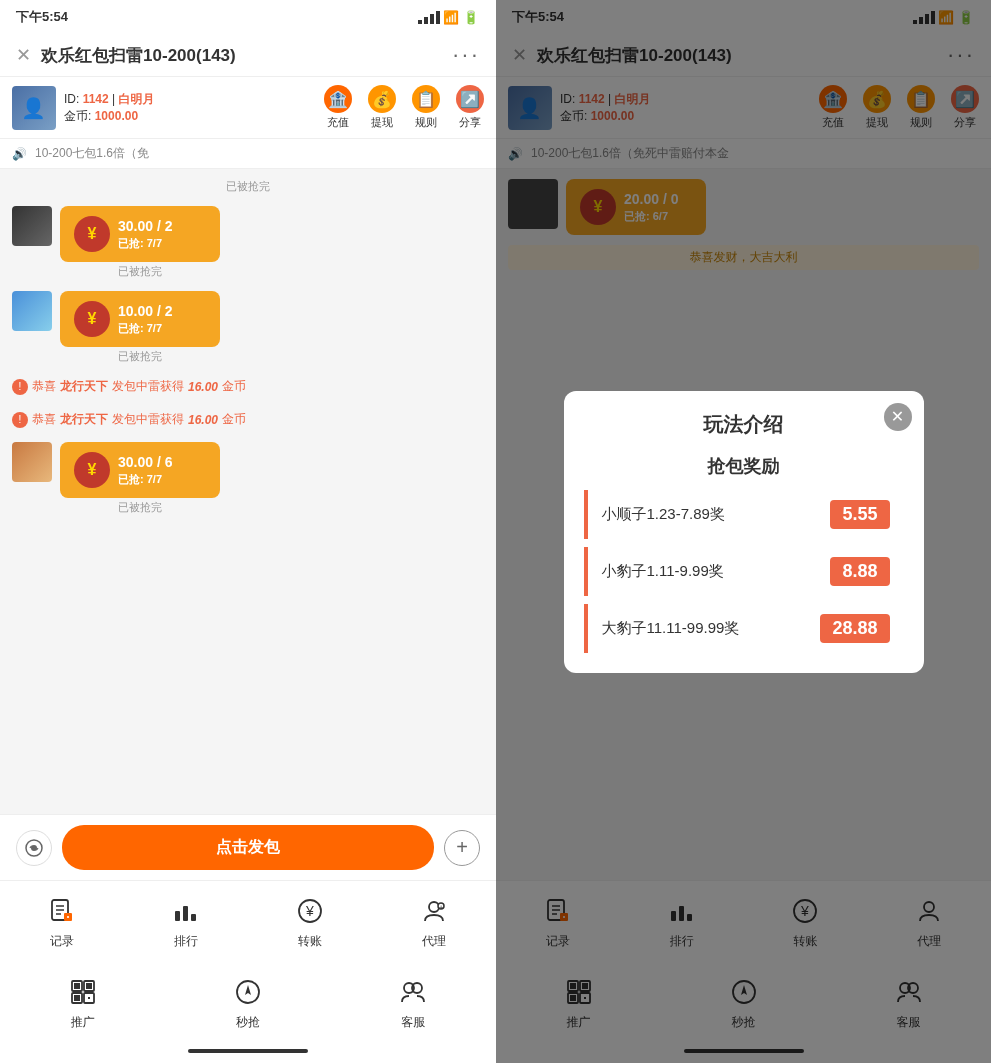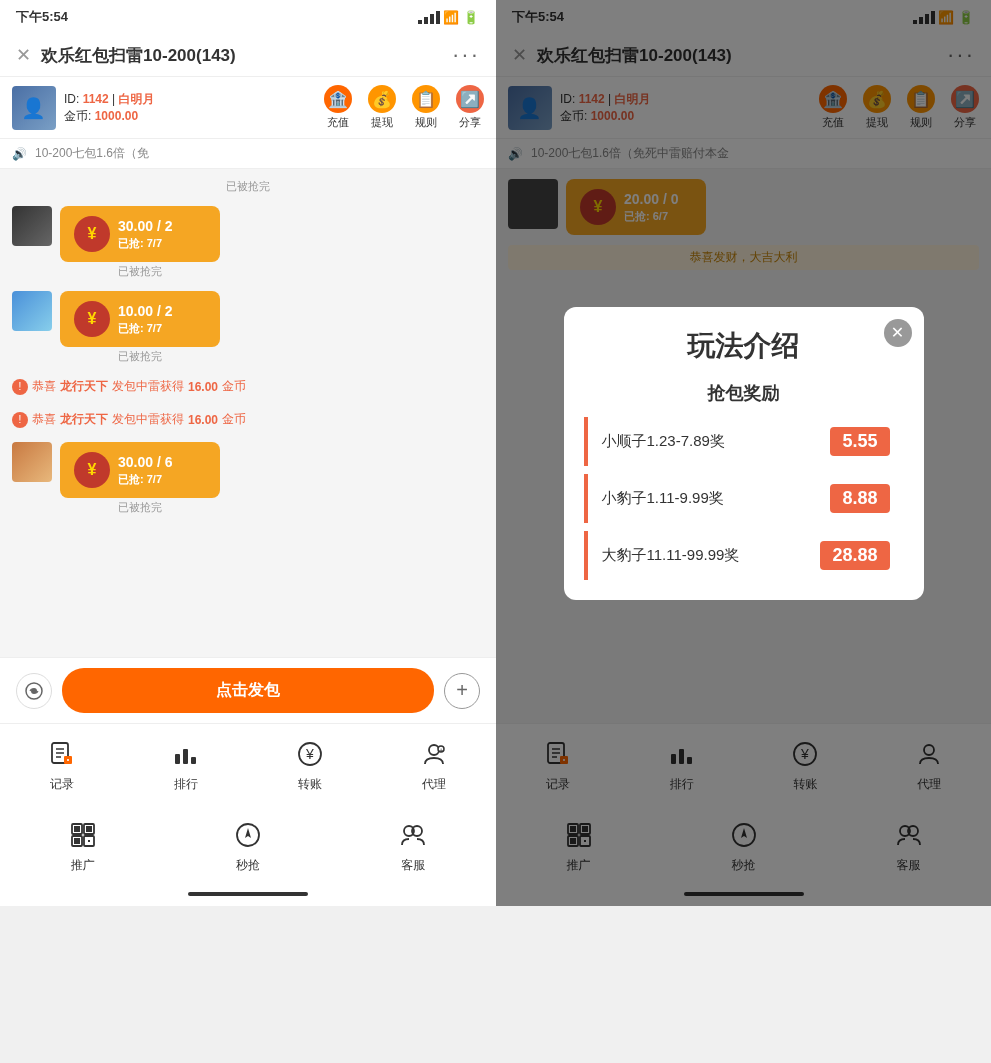--- a/index.html
+++ b/index.html
@@ -8,21 +8,21 @@
       height: 1063px;
       display: flex;
       background: #f0f0f0;
       font-family: -apple-system, 'PingFang SC', 'Microsoft YaHei', sans-serif;
       overflow: hidden;
     }
 
     
     .phone-panel {
       width: 496px;
-      height: 906px;
+      height: 1063px;
       background: #f5f5f5;
       display: flex;
       flex-direction: column;
       position: relative;
       overflow: hidden;
     }
 
     
     .status-bar {
       display: flex;
@@ -156,21 +156,21 @@
     .notice-icon {
       width: 16px; height: 16px;
       background: #e64;
       border-radius: 50%;
       display: flex; align-items: center; justify-content: center;
       color: #fff;
       font-size: 10px;
       flex-shrink: 0;
     }
     .notice-name { color: #e64; font-weight: bold; }
-    .notice-amount { color: #e64; font-weight: bold; }
+    .notice-amount { color: #e64; font-weight: bold; font-style: italic; }
 
     
     .action-bar {
       background: #fff;
       padding: 10px 16px;
       display: flex;
       align-items: center;
       gap: 10px;
       border-top: 1px solid #eee;
     }
@@ -269,21 +269,21 @@
       width: 28px; height: 28px;
       border-radius: 50%;
       background: #999;
       color: #fff;
       display: flex; align-items: center; justify-content: center;
       font-size: 16px;
       cursor: pointer;
     }
     .modal-title {
       text-align: center;
-      font-size: 28px;
+      font-size: 20px;
       font-weight: bold;
       color: #333;
       margin-bottom: 16px;
     }
     .modal-desc {
       font-size: 14px;
       color: #555;
       line-height: 1.8;
       margin-bottom: 20px;
     }

